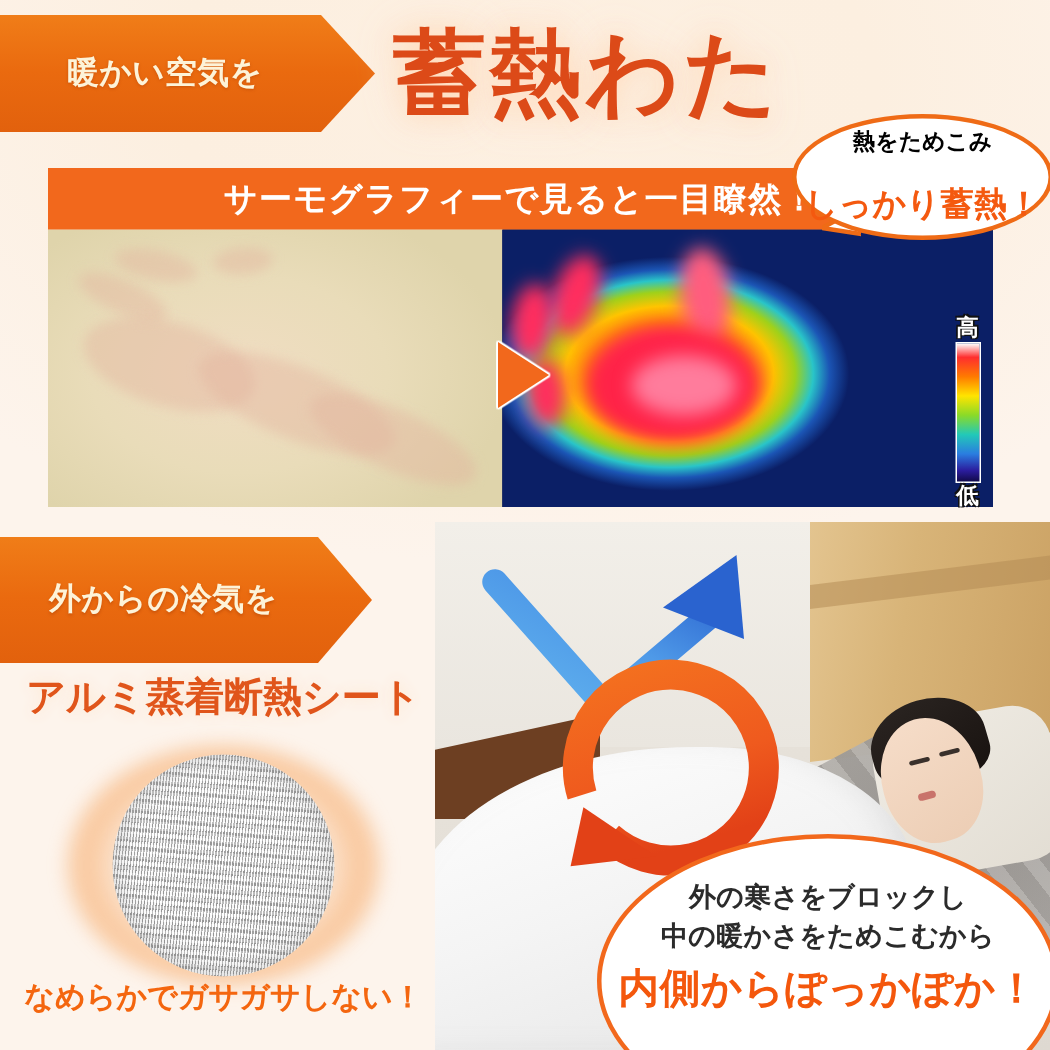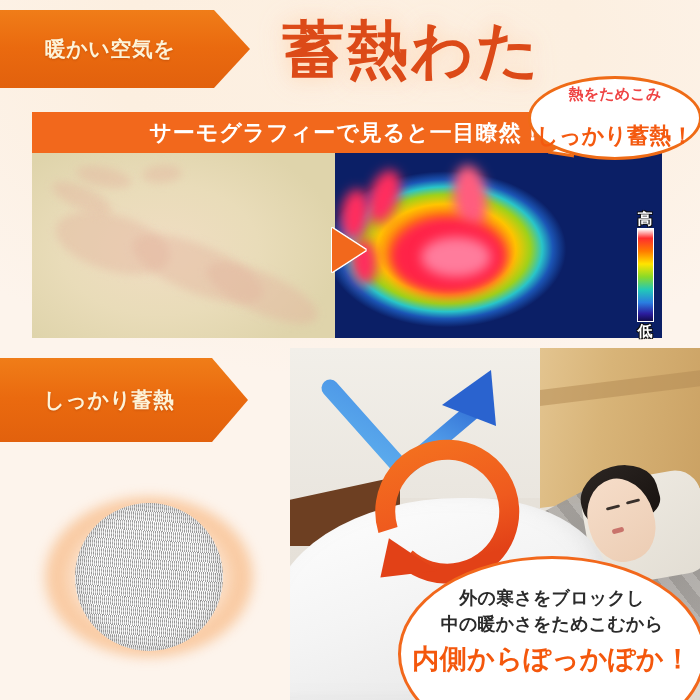--- a/index.html
+++ b/index.html
@@ -9,21 +9,21 @@
     background:#fdf3e9;
   }
   #page{
     position:relative;width:700px;height:700px;overflow:hidden;
     background:
       radial-gradient(ellipse 520px 320px at 50% 8%, #fdf0e2 0%, #fcefe0 45%, #fdf4ec 100%),
       linear-gradient(180deg,#fdf2e6 0%, #fdf3ea 40%, #fdf6f0 100%);
   }
 
   
-  .mincho{font-family:"Liberation Serif", "DejaVu Serif", serif;text-align:center;}
+  .mincho{font-family:"Liberation Serif", "DejaVu Serif", serif;}
   .gothic{font-family:"Liberation Sans", "DejaVu Sans", sans-serif;}
 
   
   .ribbon{
     position:absolute;
     background:linear-gradient(180deg,#f07d18 0%, #ea6a0f 48%, #e2610d 100%);
     -webkit-clip-path:polygon(0 0, calc(100% - 36px) 0, 100% 50%, calc(100% - 36px) 100%, 0 100%);
     clip-path:polygon(0 0, calc(100% - 36px) 0, 100% 50%, calc(100% - 36px) 100%, 0 100%);
     display:flex;align-items:center;justify-content:center;
     color:#fdf3d8;
@@ -45,21 +45,21 @@
     text-shadow:0 0 16px rgba(255,220,190,.95), 0 0 28px rgba(255,225,200,.8);
   }
 
   
   #balloon-top{
     position:absolute;left:528px;top:76px;width:168px;height:78px;
     background:#ffffff;border:3px solid #ef6b16;border-radius:50%/50%;
     display:flex;flex-direction:column;align-items:center;justify-content:center;
     z-index:8;
   }
-  #balloon-top .bt1{font-size:15px;color:#ef4444;font-weight:bold;letter-spacing:.2px;}
+  #balloon-top .bt1{font-size:15px;color:#000000;font-weight:bold;letter-spacing:.2px;}
   #balloon-top .bt2{font-size:22px;color:#f4590f;font-weight:bold;letter-spacing:.2px;margin-top:17px;}
   #balloon-top-tail{
     position:absolute;left:548px;top:140px;width:26px;height:26px;z-index:7;
   }
 
   
   #thermo-bar{
     position:absolute;left:32px;top:112px;width:630px;height:41px;
     background:#f2681c;
     display:flex;align-items:center;justify-content:center;
@@ -262,29 +262,31 @@
   </div>
   <div id="arrow-between"></div>
 
   <div id="thermo-legend">
     <div class="lg-label gothic">高</div>
     <div class="lg-bar"></div>
     <div class="lg-label gothic">低</div>
   </div>
 
   <div class="ribbon gothic" id="ribbon-mid">
-    <div class="l1">しっかり蓄熱</div>
-  </div>
-
+    <div class="l1">外からの冷気を</div>
+  </div>
+
+  <div id="alumi-title" class="mincho">アルミ蒸着断熱シート</div>
 
   <div id="alumi-circle-wrap">
     <div id="alumi-glow"></div>
     <div id="alumi-circle"></div>
   </div>
 
+  <div id="alumi-caption" class="gothic">なめらかでガサガサしない！</div>
 
   <div id="photo-bed">
     <div class="bedlayer" id="bed-wall"></div>
     <div class="bedlayer" id="bed-headboard"></div>
     <div class="bedlayer" id="bed-headboard-rail"></div>
     <div class="bedlayer" id="bed-floor"></div>
     <div class="bedlayer" id="bed-blanket"></div>
     <div class="bedlayer" id="bed-blanket-tex"></div>
     <div class="bedlayer" id="bed-pillow"></div>
     <div class="bedlayer" id="bed-hair"></div>

